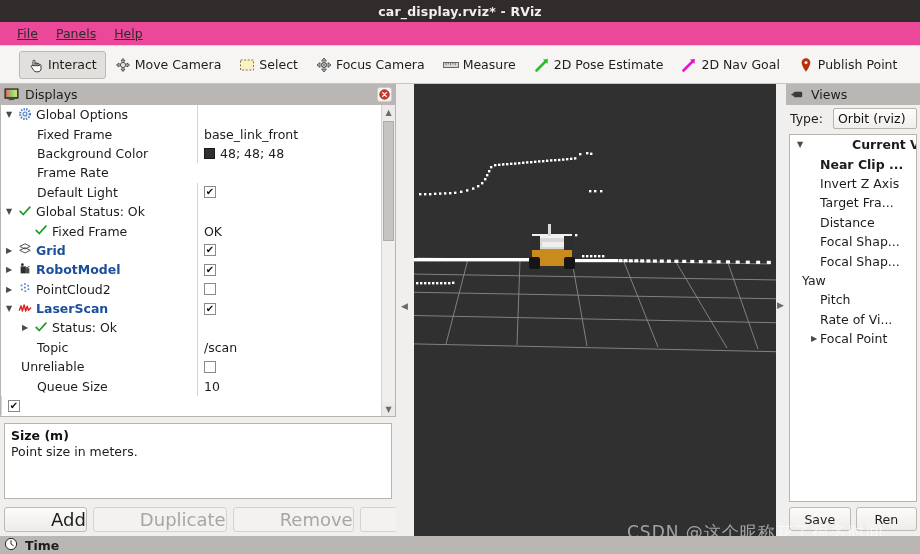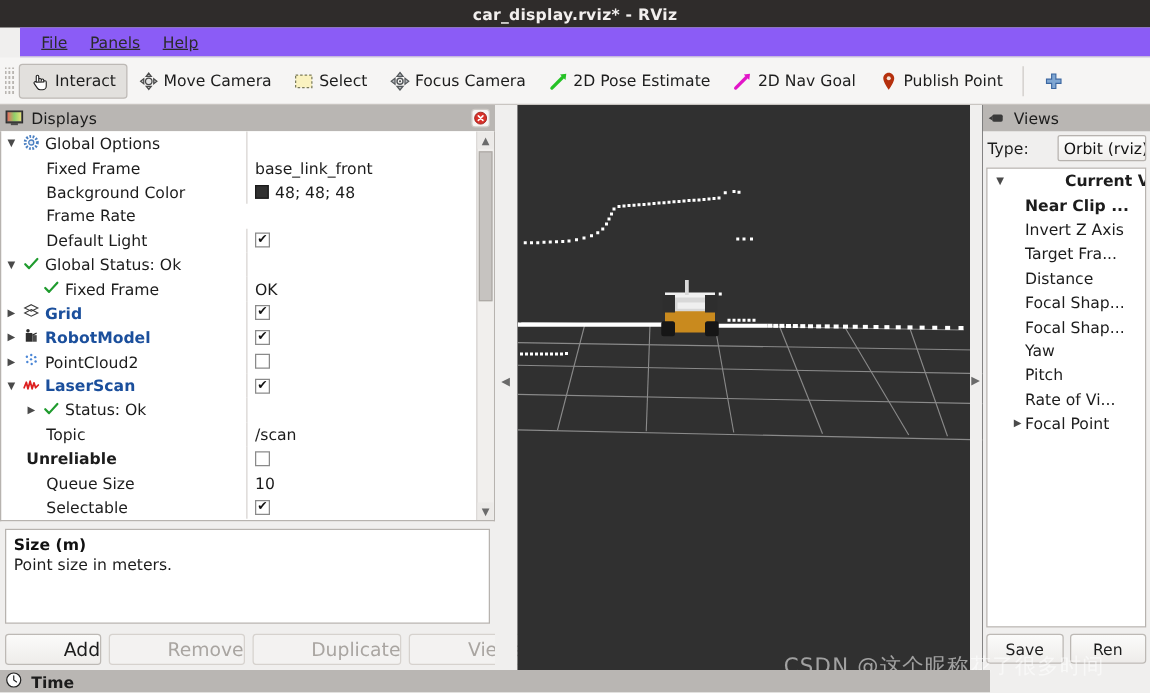--- a/index.html
+++ b/index.html
@@ -15,34 +15,33 @@
 
   
   .titlebar {
     height: 22px; background: #2f2c2b; color: #f2efee;
     display: flex; align-items: center; justify-content: center;
     font-size: 12.5px; font-weight: bold; letter-spacing: .2px;
   }
 
   
   .menubar {
-    height: 24px; background: #8b5cf6;
+    height: 24px; background: #ec4899;
     display: flex; align-items: center; padding-left: 8px;
     border-bottom: 1px solid #dcd9d6;
-    margin-left: 16px;
   }
   .menuitem {
     padding: 2px 9px; color: #2b2b2b; font-size: 12.5px;
   }
   .menuitem u { text-decoration: underline; }
 
   
   .toolbar {
     height: 38px; background: #f6f5f4;
-    display: flex; align-items: center; padding-left: 4px;
+    display: flex; align-items: center; padding-left: 16px;
     border-bottom: 1px solid #c9c5c1;
     position: relative;
   }
   .grip { width: 8px; height: 22px; margin-right: 3px;
     background-image: radial-gradient(circle, #b9b5b1 1px, transparent 1px);
     background-size: 3px 4px; background-position: 2px 2px; }
   .tbtn {
     display: flex; align-items: center; gap: 4px;
     height: 28px; padding: 0 8px; border-radius: 3px;
     border: 1px solid transparent; color: #1d1d1d; font-size: 12.5px;
@@ -92,53 +91,53 @@
                    font-size: 8px; color: #6b6b6b; background: #eceae8; }
   .vs-thumb { position: absolute; left: 1px; right: 1px; background: #c6c3c0; border: 1px solid #aeaaa6; }
 
   .descbox { height: 76px; margin: 6px 4px 0 4px; background: #fff;
              border: 1px solid #b7b3af; padding: 4px 6px; }
   .desc-title { font-weight: bold; font-size: 12.5px; color: #111; }
   .desc-body { font-size: 12.5px; color: #1d1d1d; margin-top: 1px; }
 
   .btnrow { display: flex; gap: 6px; padding: 8px 4px 4px 4px; }
   .pbtn { flex: 1; height: 25px; border: 1px solid #bdb9b5; border-radius: 3px;
-          background: linear-gradient(#fbfbfa, #eeecea); font-size: 15px; color: #1d1d1d;
+          background: linear-gradient(#fbfbfa, #eeecea); font-size: 18px; color: #1d1d1d;
           display: flex; align-items: center; justify-content: center; padding-left: 46px; }
   .pbtn.disabled { color: #a9a5a1; background: #f3f2f1; border-color: #d6d2ce; }
 
   
   .splitter { width: 18px; background: #f0efee; position: relative; }
   .splitter .handle { position: absolute; left: 4px; top: 216px; width: 9px; height: 12px;
     color: #6a6a6a; font-size: 9px; display:flex; align-items:center; justify-content:center; }
 
   
   .viewport { position: relative; background: #303030; overflow: hidden; }
   .vp-right-handle { position: absolute; right: 0; top: 0; width: 10px; height: 100%;
                      background: #f0efee; }
   .vp-right-handle .handle { position: absolute; left: 1px; top: 216px; font-size: 9px; color: #6a6a6a; }
 
   
   .rightdock { width: 134px; display: flex; flex-direction: column; background: #f0efee; }
-  .typerow { display: flex; align-items: center; gap: 23px; padding: 3px 3px 3px 4px; }
+  .typerow { display: flex; align-items: center; gap: 10px; padding: 3px 3px 3px 4px; }
   .typerow .lbl { font-size: 12.5px; color: #1c1c1c; }
   .combo { flex: 1; height: 21px; border: 1px solid #b7b3af; border-radius: 2px;
            background: linear-gradient(#fdfdfc, #f0eeec); display: flex; align-items: center;
            padding: 0 4px; font-size: 12.5px; color: #111; overflow: hidden; white-space: nowrap; }
   .viewtree { flex: 1; margin: 2px 3px 0 3px; background: #fff; border: 1px solid #b7b3af;
               overflow: hidden; position: relative; }
   .vrow { display: flex; align-items: center; height: 19.4px; font-size: 12.5px; color: #1c1c1c;
           white-space: nowrap; overflow: hidden; }
   .vbtnrow { display: flex; gap: 5px; padding: 5px 3px; }
   .vbtn { flex: 1; height: 24px; border: 1px solid #bdb9b5; border-radius: 3px;
           background: linear-gradient(#fbfbfa, #eeecea); font-size: 12.5px; color: #1d1d1d;
           display: flex; align-items: center; justify-content: center; overflow: hidden; }
 
   
-  .timebar { position: absolute; left: 0; bottom: 0; width: 792px; height: 18px;
+  .timebar { position: absolute; left: 0; bottom: 0; width: 920px; height: 18px;
              background: #b9b6b3; display: flex; align-items: center; gap: 5px; padding: 0 4px; }
   .timebar .tl { font-weight: bold; font-size: 12.5px; color: #1c1c1c; }
 
   
   .watermark { position: absolute; left: 627px; top: 521px; font-size: 17px;
     color: rgba(255,255,255,0.55); letter-spacing: 1px; pointer-events: none;
     font-family: "DejaVu Sans", sans-serif; white-space: nowrap; }
 
   
   svg.scene { position: absolute; left: 0; top: 0; }
@@ -203,20 +202,31 @@
             <path d="M1 8 4 5.6v4.8z"></path>
               <path d="M15 8 12 10.4V5.6z"></path>
           </g>
           <circle cx="8" cy="8" r="2.4" fill="none" stroke="#55595c" stroke-width="1.2"></circle>
           <circle cx="8" cy="8" r="0.9" fill="#55595c"></circle>
         </svg>
       </span>
       <span>Focus Camera</span>
     </div>
 
+    <div class="tbtn">
+      <span class="ticon">
+        <svg width="16" height="16" viewBox="0 0 16 16">
+          <rect x="0.5" y="5.5" width="15" height="5" fill="#d7d7d7" stroke="#5b5b5b" stroke-width="0.9"></rect>
+          <g stroke="#5b5b5b" stroke-width="0.8">
+            <path d="M3 5.7v2.4M5.3 5.7v1.6M7.6 5.7v2.4M9.9 5.7v1.6M12.2 5.7v2.4"></path>
+          </g>
+        </svg>
+      </span>
+      <span>Measure</span>
+    </div>
 
     <div class="tbtn">
       <span class="ticon">
         <svg width="16" height="16" viewBox="0 0 16 16">
           <path d="M2.5 13.5 11 5" stroke="#25c225" stroke-width="2.6" stroke-linecap="round"></path>
           <path d="M9 2.5 14 2l-.6 5z" fill="#25c225"></path>
         </svg>
       </span>
       <span>2D Pose Estimate</span>
     </div>
@@ -429,66 +439,61 @@
               <div class="tname" style="padding-left: 18px;">
                 <span class="arrow"></span>
                 <span class="ticon" style="flex: 0 0 0px; width: 0px;"></span>
                 <span>Topic</span>
               </div>
               <div class="tval">
                 <span>/scan</span>
               </div>
             </div>
             <div class="trow">
-              <div class="tname" style=" font-weight: bold;">
+              <div class="tname" style="">
                 <span class="arrow"></span>
                 <span class="ticon" style="flex: 0 0 0px; width: 0px;"></span>
                 <span>Unreliable</span>
               </div>
               <div class="tval">
                 <span class="chk"></span>
               </div>
             </div>
             <div class="trow">
               <div class="tname" style="padding-left: 18px;">
                 <span class="arrow"></span>
                 <span class="ticon" style="flex: 0 0 0px; width: 0px;"></span>
                 <span>Queue Size</span>
               </div>
               <div class="tval">
                 <span>10</span>
               </div>
             </div>
             <div class="trow">
-              <div class="tname" style="padding-left: 18px;">
-                <span class="arrow"></span>
-                <span class="ticon" style="flex: 0 0 0px; width: 0px;"></span>
-                <span>Selectable</span>
-              </div>
               <div class="tval">
                 <span class="chk on"></span>
               </div>
             </div>
           </div>
         <div class="vscroll">
           <div class="vs-up">▲</div>
           <div class="vs-thumb" style="top:16px; height:120px;"></div>
           <div class="vs-dn" style="position:absolute;bottom:0;left:0;right:0;">▼</div>
         </div>
       </div>
 
       <div class="descbox">
         <div class="desc-title">Size (m)</div>
         <div class="desc-body">Point size in meters.</div>
       </div>
 
       <div class="btnrow">
         <div class="pbtn">Add</div>
+        <div class="pbtn disabled">Duplicate</div>
         <div class="pbtn disabled">Remove</div>
-        <div class="pbtn disabled">Duplicate</div>
         <div class="pbtn disabled">Views</div>
       </div>
     </div>
 
     <div class="splitter">
       <div class="handle">◀</div>
     </div>
 
     <div class="viewport" style="flex:1;">
       <svg class="scene" width="376" height="452" viewBox="0 0 376 452">
@@ -660,21 +665,21 @@
               <span>Distance</span>
             </div>
             <div class="vrow" style="padding-left: 18px;">
               <span class="arrow"></span>
               <span>Focal Shap...</span>
             </div>
             <div class="vrow" style="padding-left: 18px;">
               <span class="arrow"></span>
               <span>Focal Shap...</span>
             </div>
-            <div class="vrow" style="padding-left: 18px; align-items: center;">
+            <div class="vrow" style=" align-items: center;">
               <span class="arrow"></span>
               <span>Yaw</span>
             </div>
             <div class="vrow" style="padding-left: 18px;">
               <span class="arrow"></span>
               <span>Pitch</span>
             </div>
             <div class="vrow" style="padding-left: 18px;">
               <span class="arrow"></span>
               <span>Rate of Vi...</span>

